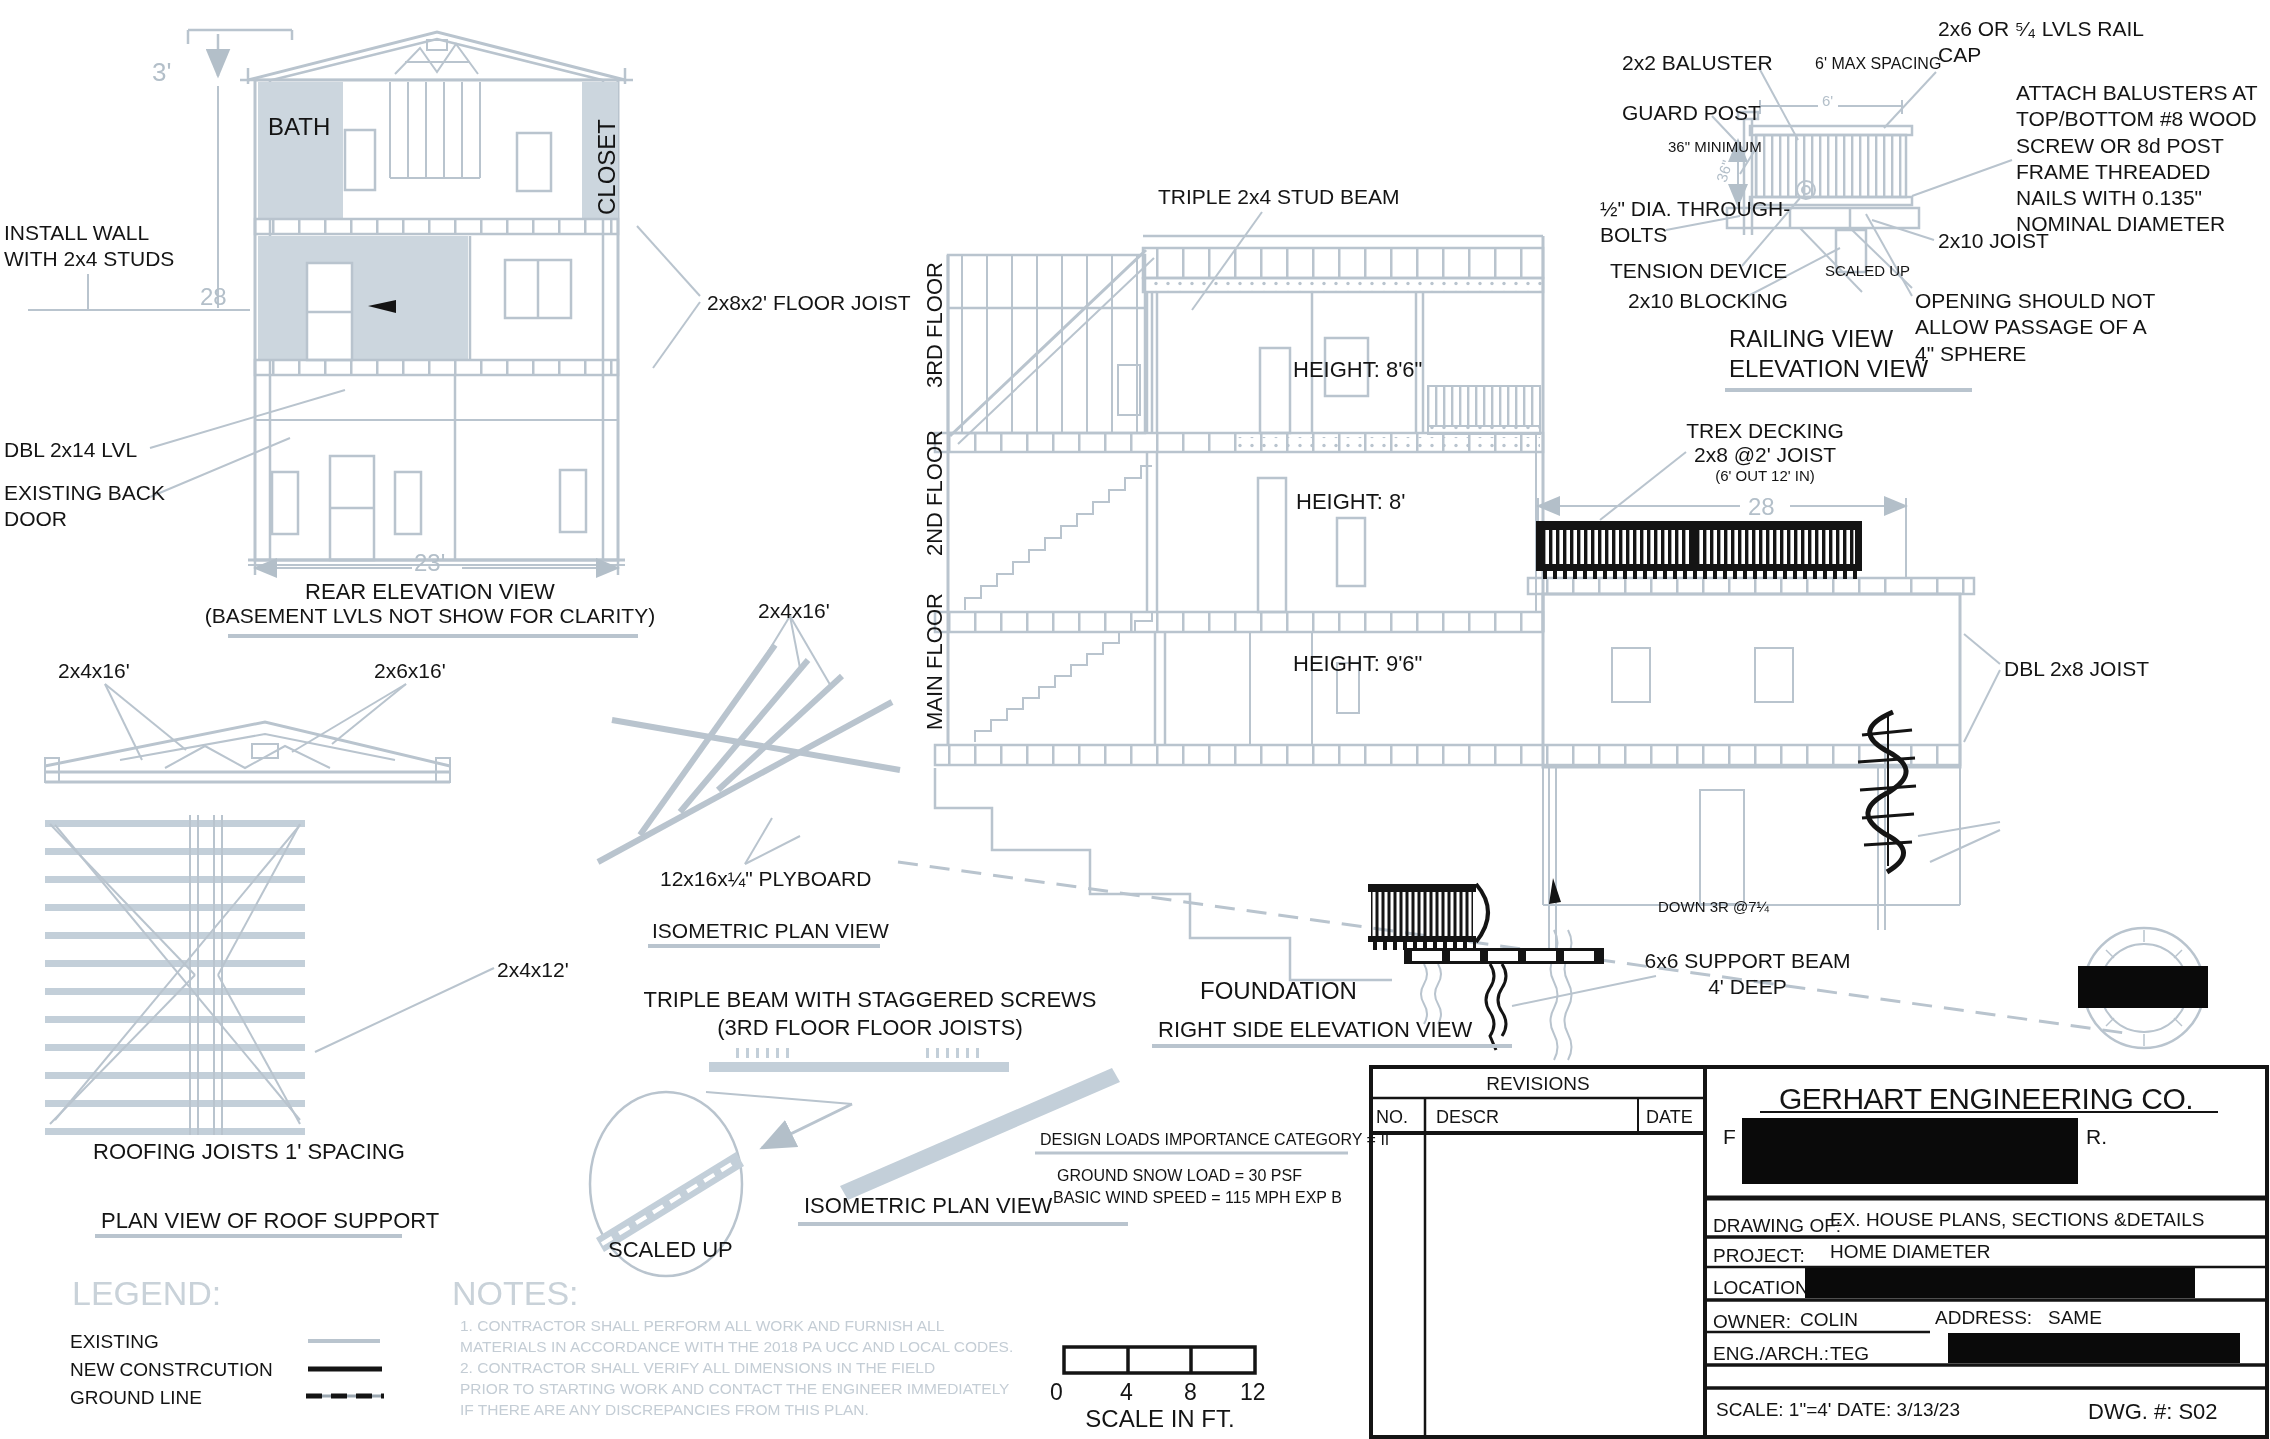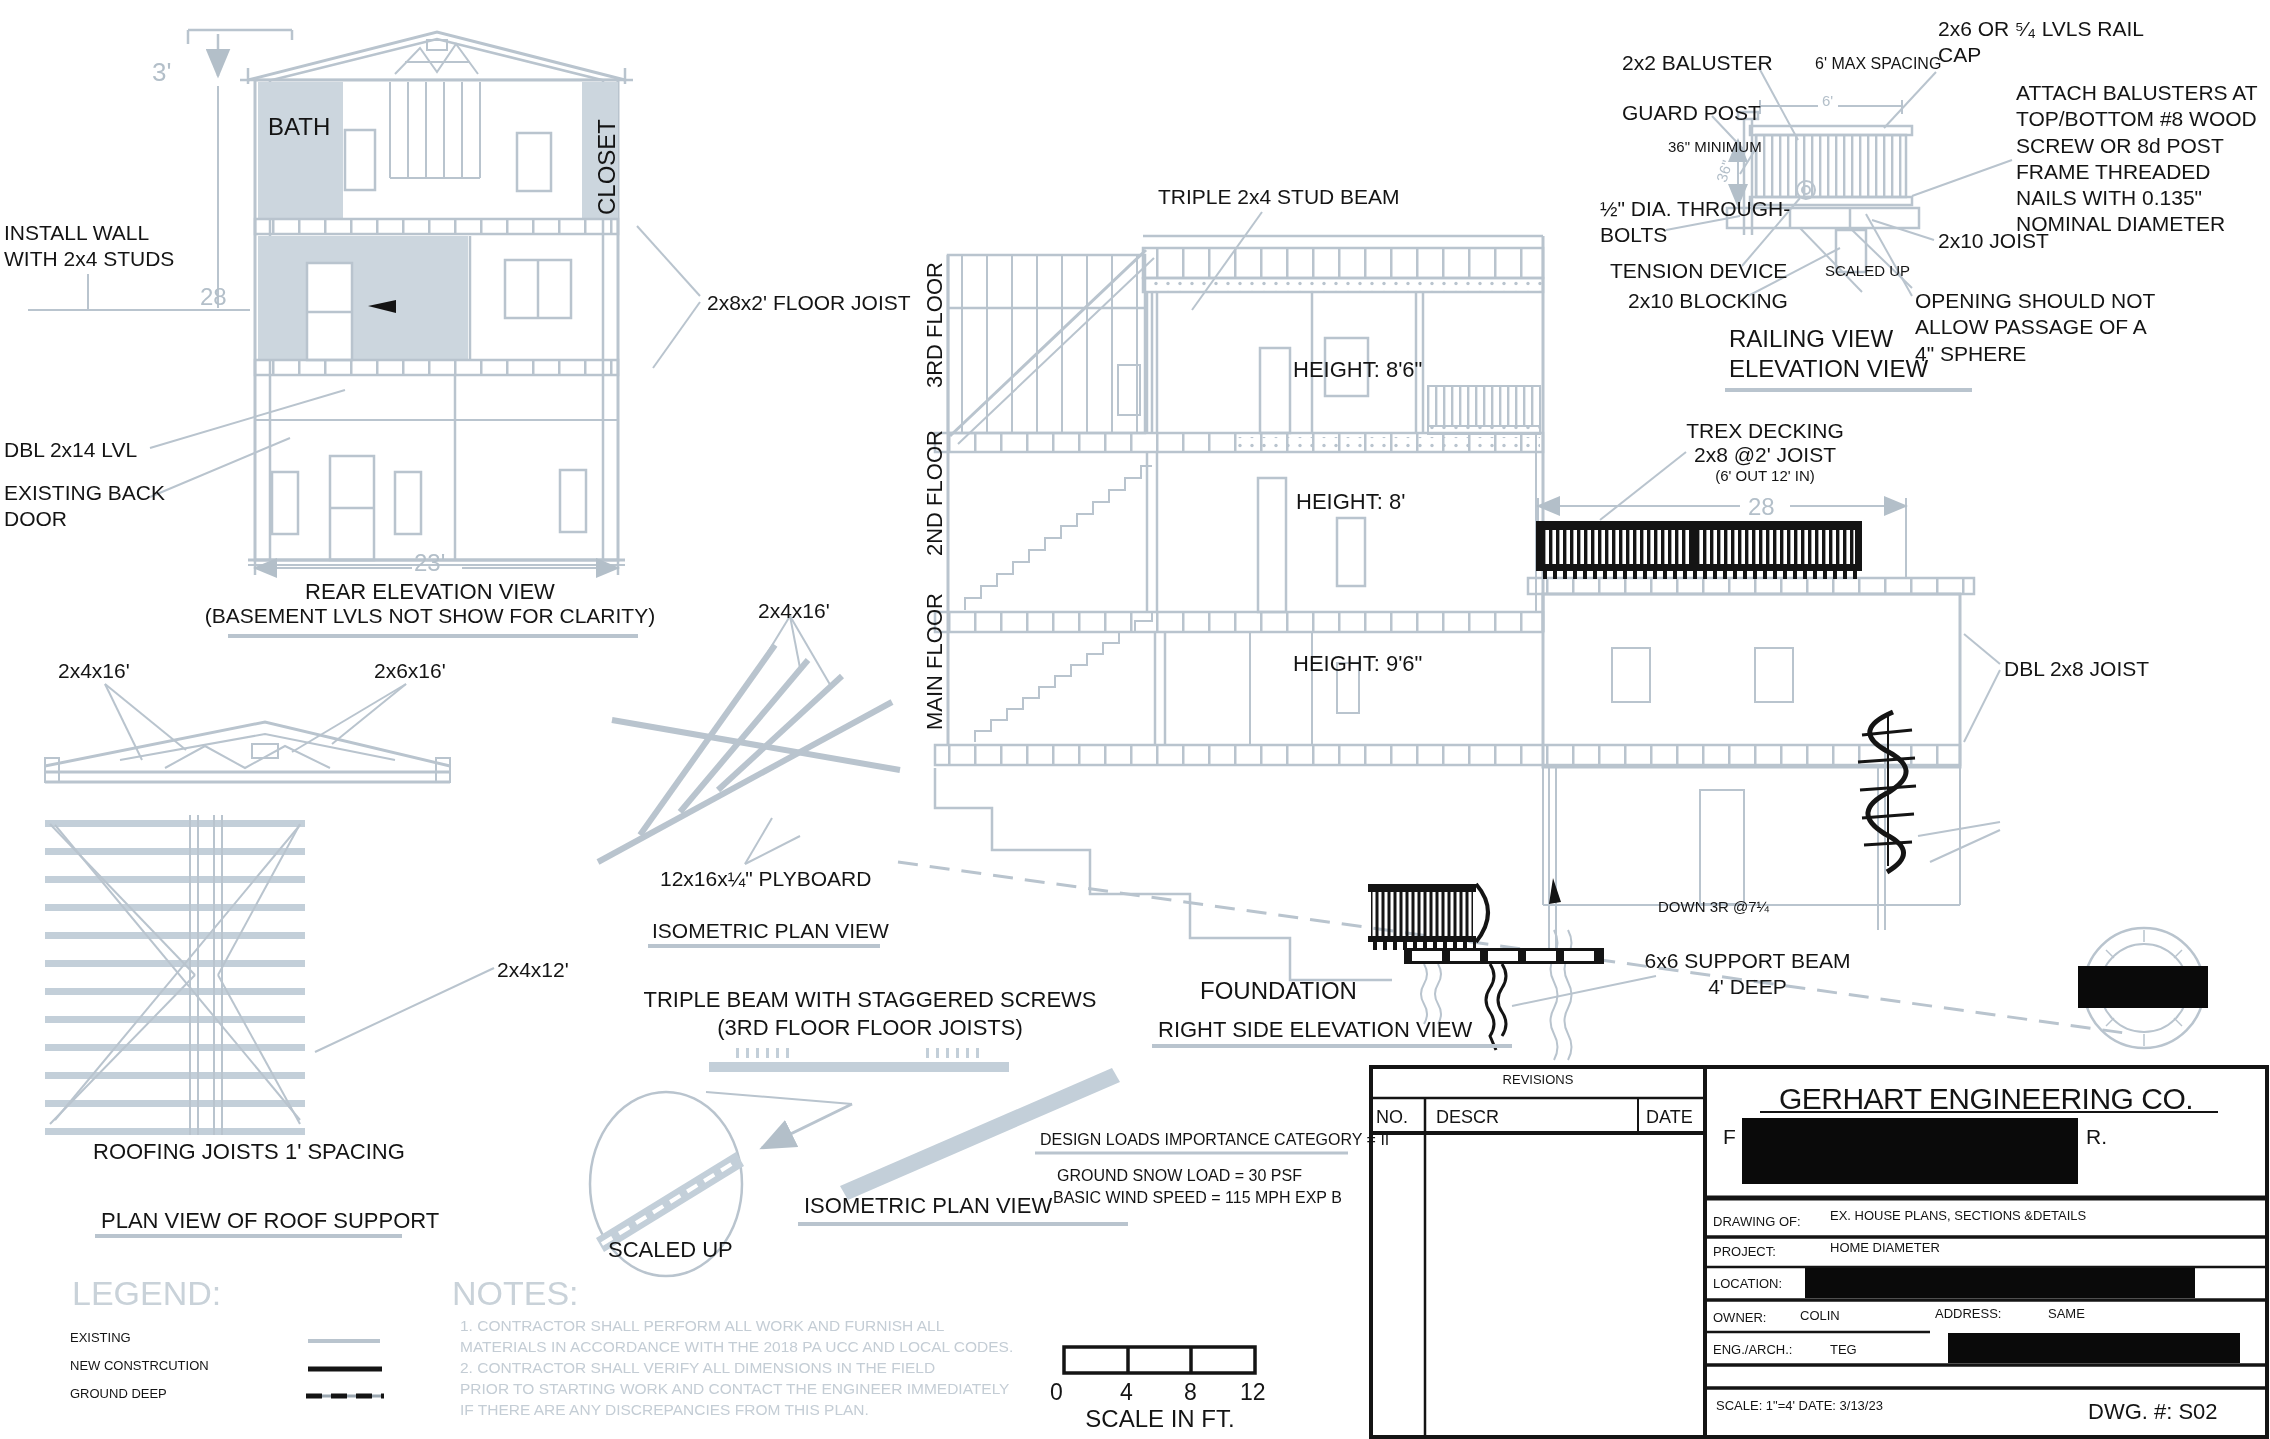--- a/index.html
+++ b/index.html
@@ -7,21 +7,21 @@
          font-family:"Liberation Sans",sans-serif;color:#141414;}
   .sheet svg{position:absolute;left:0;top:0;}
   .t{position:absolute;white-space:nowrap;line-height:1.25;}
   .pre{white-space:pre-line;}
   .c{text-align:center;}
   .vt{transform:rotate(-90deg);transform-origin:0 0;}
   .s21{font-size:21px;}
   .s22{font-size:22px;}
   .s24{font-size:24px;}
   .s30{font-size:30px;letter-spacing:-0.5px;}
-  .s19{font-size:13px;text-align:center;}
+  .s19{font-size:19px;text-align:center;}
   .s18{font-size:18px;}
   .s16{font-size:16px;}
   .s15{font-size:15px;}
   .s23{font-size:23px;}
   .dim{color:#b3bfc9;}
   .faint{color:#c9d2d9;font-size:34px;}
   .note{color:#c4cdd5;font-size:15.5px;margin-left:8px;}
   .blackbar{position:absolute;background:#0a0a0a;}
 </style>
 </head>
@@ -496,21 +496,21 @@
 
 <div class="t s23" style="left:1050px;top:1378px;">0</div>
 <div class="t s23" style="left:1120px;top:1378px;">4</div>
 <div class="t s23" style="left:1184px;top:1378px;">8</div>
 <div class="t s23" style="left:1240px;top:1378px;">12</div>
 <div class="t s24 c" style="left:1040px;top:1404px;width:240px;">SCALE IN FT.</div>
 
 <div class="t faint" style="left:72px;top:1272px;">LEGEND:</div>
 <div class="t s19" style="left:70px;top:1330px;">EXISTING</div>
 <div class="t s19" style="left:70px;top:1358px;">NEW CONSTRCUTION</div>
-<div class="t s19" style="left:70px;top:1386px;">GROUND DEEP</div>
+<div class="t s19" style="left:70px;top:1386px;">GROUND LINE</div>
 
 <div class="t faint" style="left:452px;top:1272px;">NOTES:</div>
 <div class="t note" style="left:452px;top:1316px;">1.  CONTRACTOR SHALL PERFORM ALL WORK AND FURNISH ALL</div>
 <div class="t note" style="left:452px;top:1337px;">MATERIALS IN ACCORDANCE WITH  THE 2018 PA UCC AND LOCAL CODES.</div>
 <div class="t note" style="left:452px;top:1358px;">2.  CONTRACTOR SHALL VERIFY ALL DIMENSIONS IN THE FIELD</div>
 <div class="t note" style="left:452px;top:1379px;">PRIOR TO STARTING WORK AND CONTACT THE ENGINEER IMMEDIATELY</div>
 <div class="t note" style="left:452px;top:1400px;">IF THERE ARE ANY DISCREPANCIES FROM THIS PLAN.</div>
 
 <div class="t s19 c" style="left:1371px;top:1072px;width:334px;">REVISIONS</div>
 <div class="t s18" style="left:1376px;top:1106px;">NO.</div>

